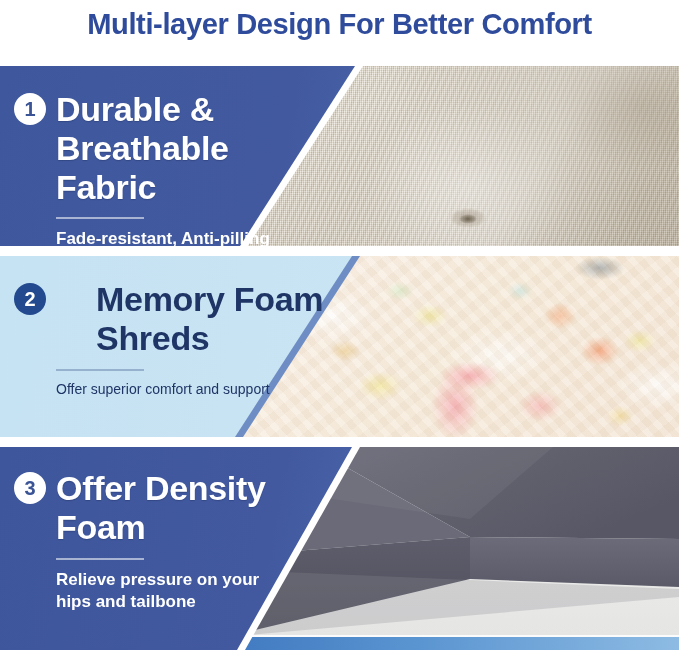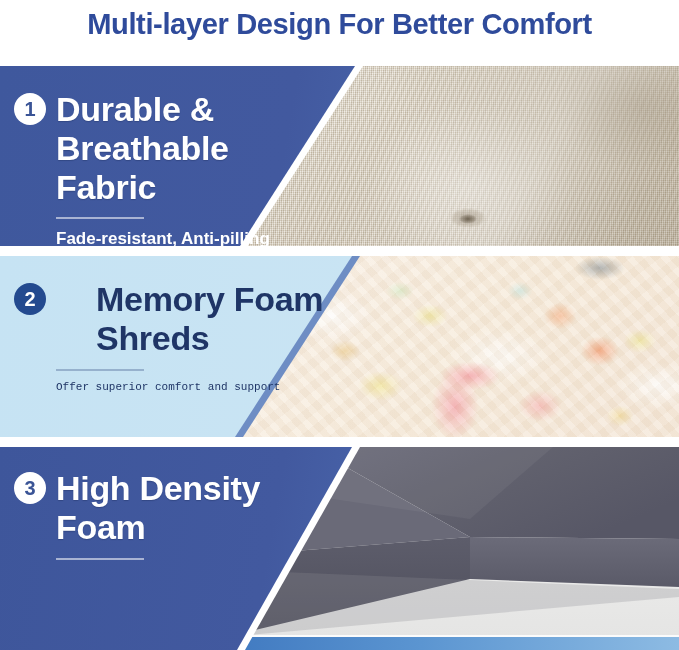--- a/index.html
+++ b/index.html
@@ -194,21 +194,21 @@
 
   .subtext {
     margin-left: 42px;
     font-size: 17px;
     font-weight: bold;
     line-height: 1.33;
     max-width: 215px;
   }
   .sub-white { color: #ffffff; }
   .sub-navy  { color: #1f3566; font-weight: normal; }
-  #panel-2 .subtext { font-size: 11px; max-width: 228px; font-family: Liberation Mono, monospace; }
+  #panel-2 .subtext { font-size: 14px; max-width: 228px; }
 </style>
 </head>
 <body>
 
 <div id="infographic">
 
   <div class="title">Multi-layer Design For Better Comfort</div>
 
   <section class="panel" id="panel-1">
     <div class="photo photo-fabric"></div>
@@ -282,19 +282,20 @@
       <div class="foam-bottombar-hl"></div>
       <div class="foam-bottombar"></div>
     </div>
     <div class="wedge">
       <div class="wedge-border"></div>
       <div class="wedge-fill"></div>
     </div>
     <div class="content">
       <div class="headline">
         <div class="badge badge-light">3</div>
-        <div class="headline-text hl-white">High Density Foam</div>
+        <div class="headline-text hl-white">Offer Density Foam</div>
       </div>
       <div class="rule rule-light"></div>
+      <div class="subtext sub-white">Relieve pressure on your hips and tailbone</div>
     </div>
   </section>
 
 </div>
 
 </body></html>

